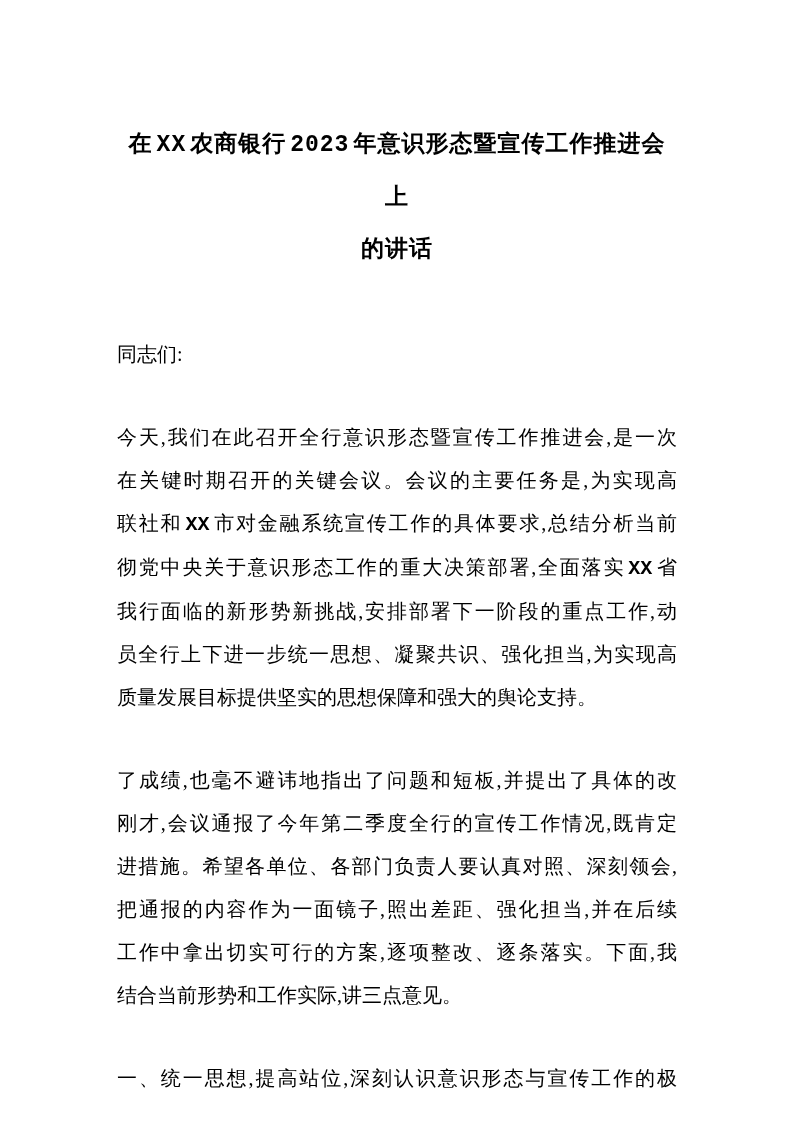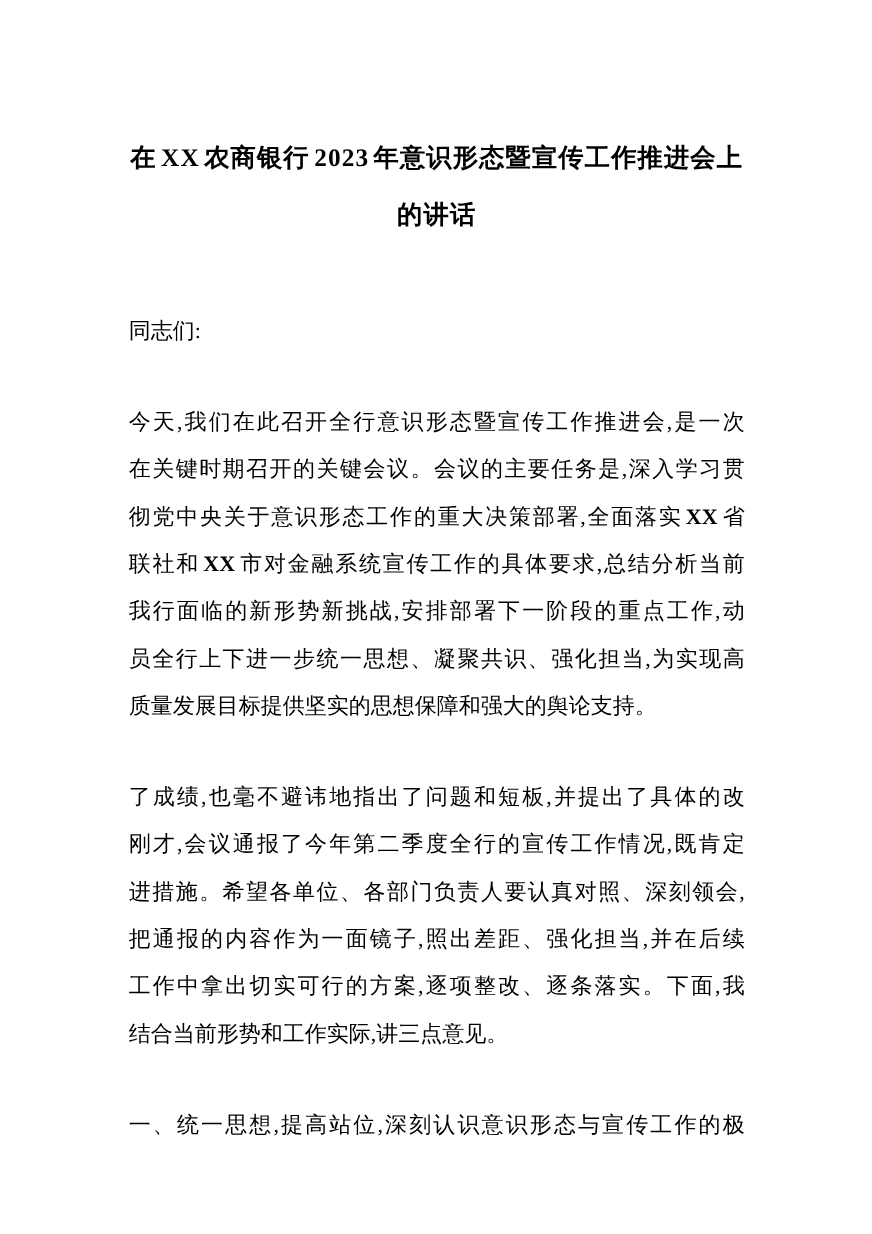--- a/index.html
+++ b/index.html
@@ -38,21 +38,21 @@
   }
   .line {
     text-align: justify;
     text-justify: inter-character;
   }
   .line.fill {
     text-align-last: justify;
   }
   
   .lat {
-    font-family: Liberation Serif, serif;
+    font-family: Liberation Mono, monospace;
     font-weight: 700;
     margin: 0 3px;
   }
   .doc-title .lat {
     margin: 0 4px;
   }
 </style>
 </head>
 <body>
 
@@ -61,23 +61,23 @@
     <h1 class="doc-title">
         <div class="title-line"><span>在</span><span class="lat">XX</span><span>农商银行</span><span class="lat">2023</span><span>年意识形态暨宣传工作推进会上</span></div>
         <div class="title-line"><span>的讲话</span></div>
       </h1>
     <div>
         <div class="para greeting">
           <div class="line"><span>同志们:</span></div>
         </div>
         <div class="para body">
           <div class="line fill"><span>今天,我们在此召开全行意识形态暨宣传工作推进会,是一次</span></div>
-          <div class="line fill"><span>在关键时期召开的关键会议。会议的主要任务是,深入学习贯</span></div>
+          <div class="line fill"><span>在关键时期召开的关键会议。会议的主要任务是,为实现高</span></div>
+          <div class="line fill"><span>联社和</span><span class="lat">XX</span><span>市对金融系统宣传工作的具体要求,总结分析当前</span></div>
           <div class="line fill"><span>彻党中央关于意识形态工作的重大决策部署,全面落实</span><span class="lat">XX</span><span>省</span></div>
-          <div class="line fill"><span>联社和</span><span class="lat">XX</span><span>市对金融系统宣传工作的具体要求,总结分析当前</span></div>
           <div class="line fill"><span>我行面临的新形势新挑战,安排部署下一阶段的重点工作,动</span></div>
           <div class="line fill"><span>员全行上下进一步统一思想、凝聚共识、强化担当,为实现高</span></div>
           <div class="line"><span>质量发展目标提供坚实的思想保障和强大的舆论支持。</span></div>
         </div>
         <div class="para body">
           <div class="line fill"><span>了成绩,也毫不避讳地指出了问题和短板,并提出了具体的改</span></div>
           <div class="line fill"><span>刚才,会议通报了今年第二季度全行的宣传工作情况,既肯定</span></div>
           <div class="line fill"><span>进措施。希望各单位、各部门负责人要认真对照、深刻领会,</span></div>
           <div class="line fill"><span>把通报的内容作为一面镜子,照出差距、强化担当,并在后续</span></div>
           <div class="line fill"><span>工作中拿出切实可行的方案,逐项整改、逐条落实。下面,我</span></div>

